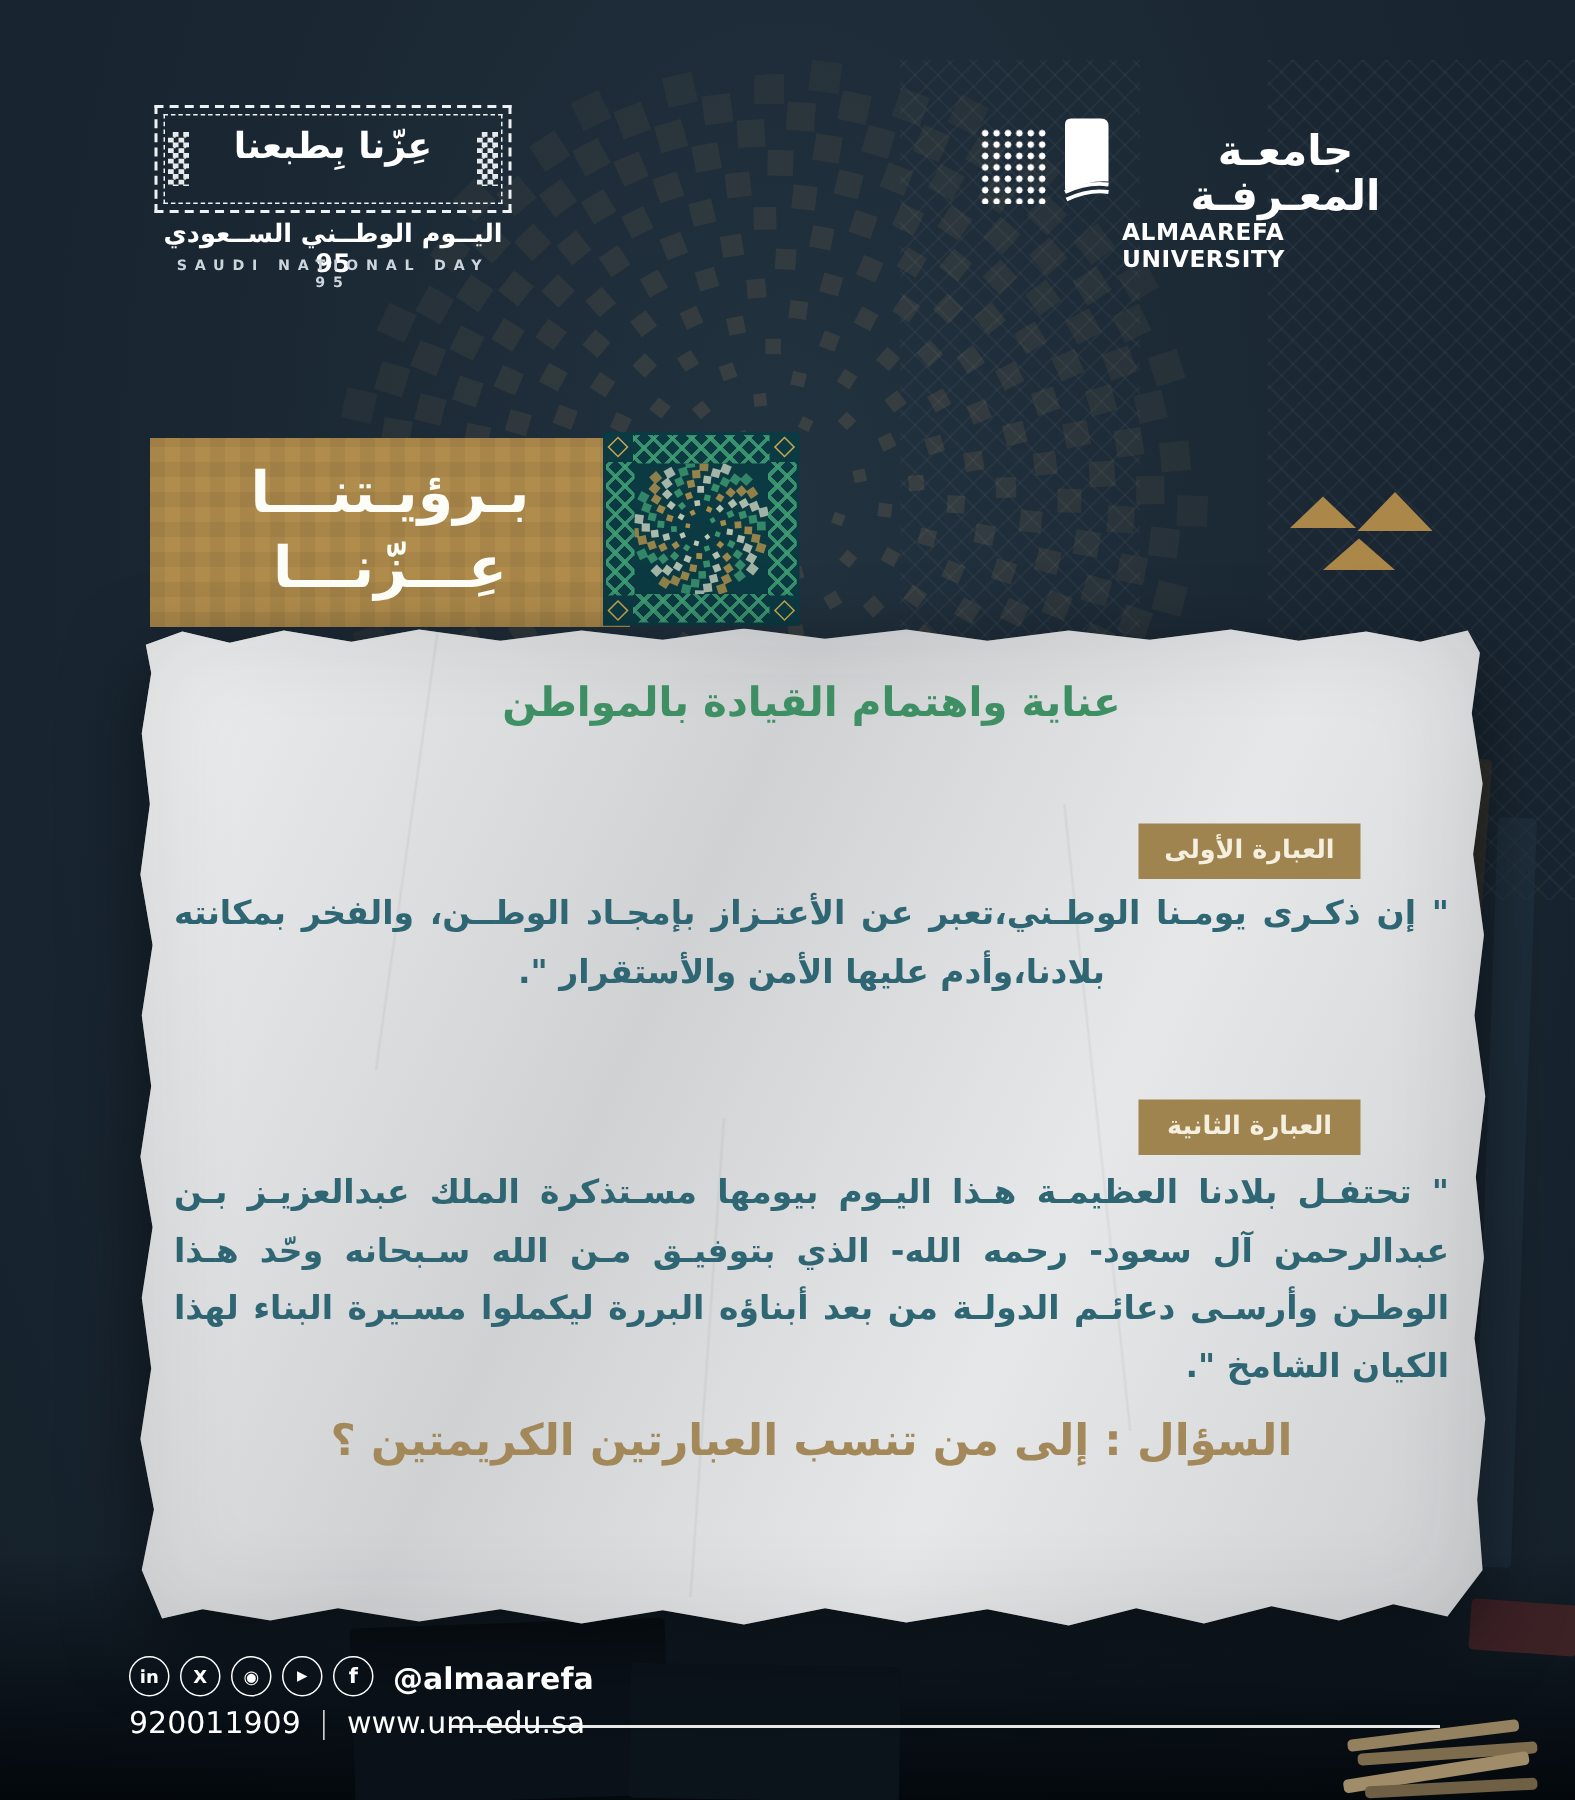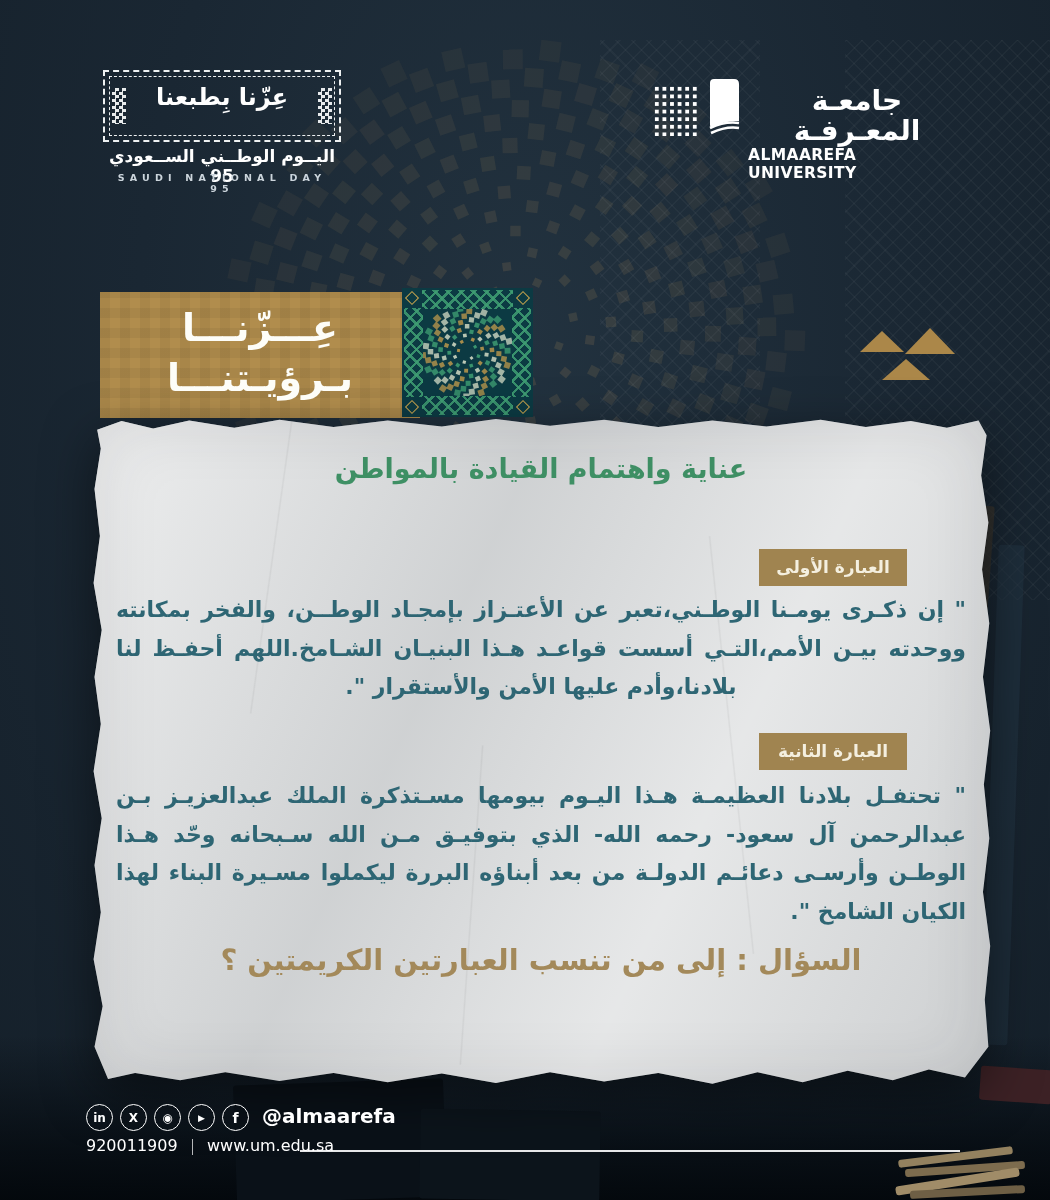--- a/index.html
+++ b/index.html
@@ -60,26 +60,26 @@
   .badge{position:absolute;right:85px;width:148px;height:37px;background:#a08450;
          color:#f4efdf;font-weight:bold;font-size:17px;text-align:center;line-height:37px;}
   .para{position:absolute;right:26px;left:26px;color:#2e6674;font-weight:bold;font-size:22px;}
   .para .ln{line-height:38.5px;}
   .just{text-align:justify;text-align-last:justify;}
   .ctr{text-align:center;}
   .rgt{text-align:right;}
   .question{position:absolute;top:528px;left:0;width:100%;text-align:center;direction:rtl;
             color:#a3895a;font-weight:bold;font-size:29px;}
   
-  .foot-row{display:flex;align-items:flex-start;color:#fff;}
+  .foot-row{display:flex;align-items:flex-end;color:#fff;}
   .soc{width:27px;height:27px;border:1.7px solid #fff;border-radius:50%;box-sizing:border-box;
        display:flex;align-items:center;justify-content:center;
        color:#fff;font-size:12px;font-weight:bold;margin-right:7px;}
   .handle{font-size:20px;font-weight:bold;margin-left:6px;}
-  .foot2{font-size:16px;color:#fff;display:flex;align-items:center;gap:12px;}
+  .foot2{font-size:20px;color:#fff;display:flex;align-items:center;gap:12px;}
   .foot2 .sep{font-weight:200;opacity:.9;}
   .foot-line{background:rgba(255,255,255,.9);height:1.5px;}
 </style>
 </head>
 <body>
 
 <div class="stage">
 
   <svg id="bg-spiral" class="abs" style="left:0;top:0;" width="1050" height="1200">
       <rect x="500.89698203286747" y="365.4196486366513" width="7.222911941575734" height="7.222911941575734" transform="rotate(15.04576900799998 504.50843800365533 369.03110460743915)" fill="#7c6c50" opacity="0.28920641466215435"></rect>
@@ -406,22 +406,22 @@
     <path d="M12 52 Q27 45 41 47" stroke="#ffffff" stroke-width="2.6" fill="none"></path>
     <path d="M13 57 Q28 50 41 52" stroke="#ffffff" stroke-width="2.6" fill="none"></path>
   </svg>
   <div class="abs" style="left:748px;top:86px;width:218px;">
     <div class="uni-ar">جامعـة المعـرفـة</div>
     <div class="uni-en">ALMAAREFA UNIVERSITY</div>
   </div>
 
   <div class="abs banner" style="left:100px;top:292px;width:320px;height:126px;">
     <div class="banner-text">
+      <div>بـرؤيـتنـــا</div>
       <div>عِـــزّنـــا</div>
-      <div>بـرؤيـتنـــا</div>
     </div>
   </div>
 
   <div class="abs tile" style="left:402px;top:288px;width:131px;height:129px;">
     <div class="tile-lattice"></div>
     <div class="tile-inner">
       <svg id="tile-spiral" width="89" height="87" viewBox="0 0 89 87">
           <rect x="47.09644762558368" y="47.475398596799856" width="2.870303662529156" height="2.870303662529156" transform="rotate(52.52288450399999 48.531599456848255 48.91055042806443)" fill="#cfd8c2" opacity="0.9178389656867324"></rect>
           <rect x="34.044444674915006" y="40.01514463115605" width="2.974" height="2.974" transform="rotate(10.030512671999986 35.53144467491501 41.50214463115605)" fill="#b8964c" opacity="0.9128636363636363"></rect>
           <rect x="50.58002254813427" y="36.30650006880995" width="3.065358307292419" height="3.065358307292419" transform="rotate(57.53814083999998 52.11270170178047 37.83917922245616)" fill="#3f9e73" opacity="0.9084802832359697"></rect>
@@ -556,21 +556,20 @@
       <div class="crease" style="left:180px;top:0;width:3px;height:300px;transform:rotate(8deg);"></div>
       <div class="crease" style="left:640px;top:120px;width:3px;height:420px;transform:rotate(-6deg);"></div>
       <div class="crease" style="left:380px;top:330px;width:3px;height:320px;transform:rotate(4deg);"></div>
 
       <div class="card-title">عناية واهتمام القيادة بالمواطن</div>
 
       <div class="badge" style="top:134px;">العبارة الأولى</div>
 
       <div class="para" style="top:176px;">
         <div class="ln just">" إن ذكـرى يومـنا الوطـني،تعبر عن الأعتـزاز بإمجـاد الوطــن، والفخر بمكانته</div>
-        <div class="ln just">ووحدته بيـن الأمم،التـي أسست قواعـد هـذا البنيـان الشـامخ.اللهم أحفـظ لنا</div>
         <div class="ln ctr">بلادنا،وأدم عليها الأمن والأستقرار ".</div>
       </div>
 
       <div class="badge" style="top:318px;">العبارة الثانية</div>
 
       <div class="para" style="top:362px;">
         <div class="ln just">" تحتفـل بلادنا العظيمـة هـذا اليـوم بيومها مسـتذكرة الملك عبدالعزيـز بـن</div>
         <div class="ln just">عبدالرحمن آل سعود- رحمه الله- الذي بتوفيـق مـن الله سـبحانه وحّد هـذا</div>
         <div class="ln just">الوطـن وأرسـى دعائـم الدولـة من بعد أبناؤه البررة ليكملوا مسـيرة البناء لهذا</div>
         <div class="ln rgt">الكيان الشامخ ".</div>

